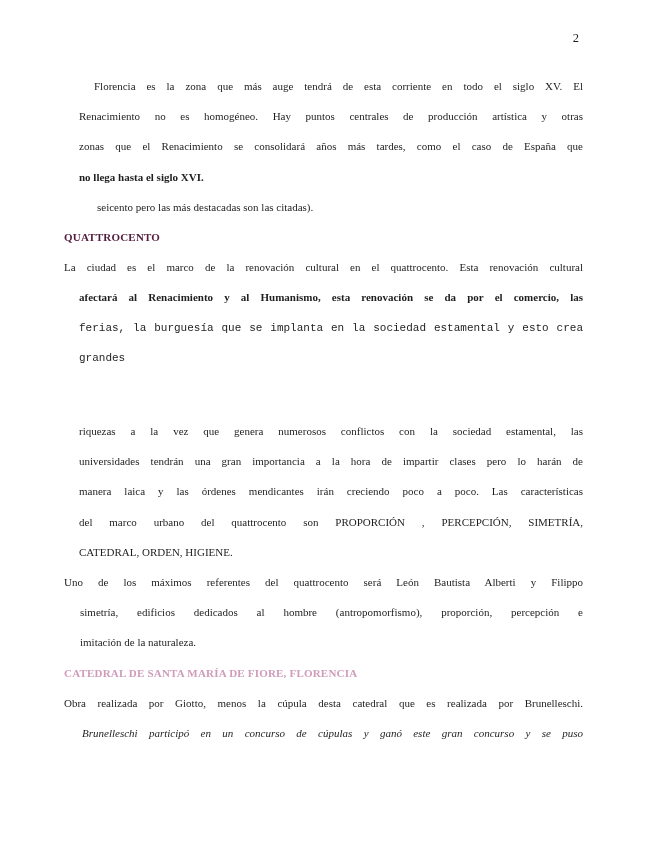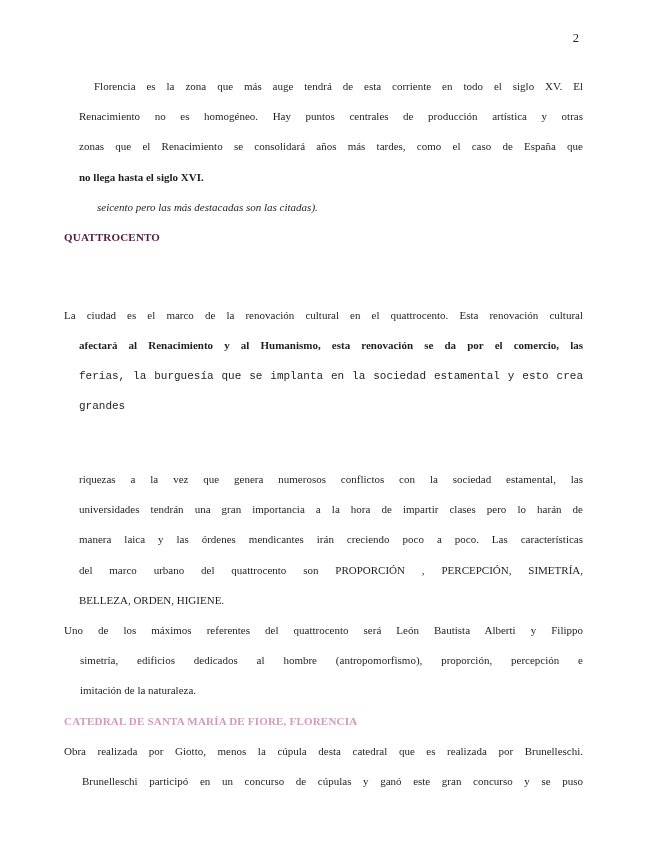--- a/index.html
+++ b/index.html
@@ -60,37 +60,37 @@
     <span>2</span>
   </div>
   <div class="doc-body">
       <div class="para">
         <div class="line just" style="padding-left: 30px;">Florencia es la zona que más auge tendrá de esta corriente en todo el siglo XV. El</div>
         <div class="line just" style="padding-left: 15px;">Renacimiento no es homogéneo. Hay puntos centrales de producción artística y otras</div>
         <div class="line just" style="padding-left: 15px;">zonas que el Renacimiento se consolidará años más tardes, como el caso de España que</div>
         <div class="line" style="padding-left: 15px; font-weight: bold;">no llega hasta el siglo XVI.</div>
       </div>
       <div class="para">
-        <div class="line" style="padding-left: 33px; font-style: italic;">seicento pero las más destacadas son las citadas).</div>
+        <div class="line" style="padding-left: 33px;">seicento pero las más destacadas son las citadas).</div>
       </div>
       <div class="heading h-maroon">QUATTROCENTO</div>
       <div class="para">
-        <div class="line just" style="padding-left: 0px; margin-top: 48px;">La ciudad es el marco de la renovación cultural en el quattrocento. Esta renovación cultural</div>
+        <div class="line just" style="padding-left: 0px;">La ciudad es el marco de la renovación cultural en el quattrocento. Esta renovación cultural</div>
         <div class="line just" style="padding-left: 15px; font-weight: bold;">afectará al Renacimiento y al Humanismo, esta renovación se da por el comercio, las</div>
         <div class="line just" style="padding-left: 15px; font-family: Liberation Mono, monospace;">ferias, la burguesía que se implanta en la sociedad estamental y esto crea grandes</div>
         <div class="line just" style="padding-left: 15px; margin-top: 43px;">riquezas a la vez que genera numerosos conflictos con la sociedad estamental, las</div>
         <div class="line just" style="padding-left: 15px;">universidades tendrán una gran importancia a la hora de impartir clases pero lo harán de</div>
         <div class="line just" style="padding-left: 15px;">manera laica y las órdenes mendicantes irán creciendo poco a poco. Las características</div>
         <div class="line just" style="padding-left: 15px;">del marco urbano del quattrocento son PROPORCIÓN , PERCEPCIÓN, SIMETRÍA,</div>
-        <div class="line" style="padding-left: 15px;">BELLEZA, ORDEN, HIGIENE.</div>
+        <div class="line" style="padding-left: 15px;">CATEDRAL, ORDEN, HIGIENE.</div>
       </div>
       <div class="para">
         <div class="line just" style="padding-left: 0px;">Uno de los máximos referentes del quattrocento será León Bautista Alberti y Filippo</div>
         <div class="line just" style="padding-left: 16px;">simetría, edificios dedicados al hombre (antropomorfismo), proporción, percepción e</div>
         <div class="line" style="padding-left: 16px;">imitación de la naturaleza.</div>
       </div>
       <div class="heading h-pink">CATEDRAL DE SANTA MARÍA DE FIORE, FLORENCIA</div>
       <div class="para">
         <div class="line just" style="padding-left: 0px;">Obra realizada por Giotto, menos la cúpula desta catedral que es realizada por Brunelleschi.</div>
-        <div class="line just" style="padding-left: 18px;">Brunelleschi participó en un concurso de cúpulas y ganó este gran concurso y se puso</div>
+        <div class="line just" style="padding-left: 18px; font-style: italic;">Brunelleschi participó en un concurso de cúpulas y ganó este gran concurso y se puso</div>
       </div>
     </div>
 </div>
 
 </body></html>

